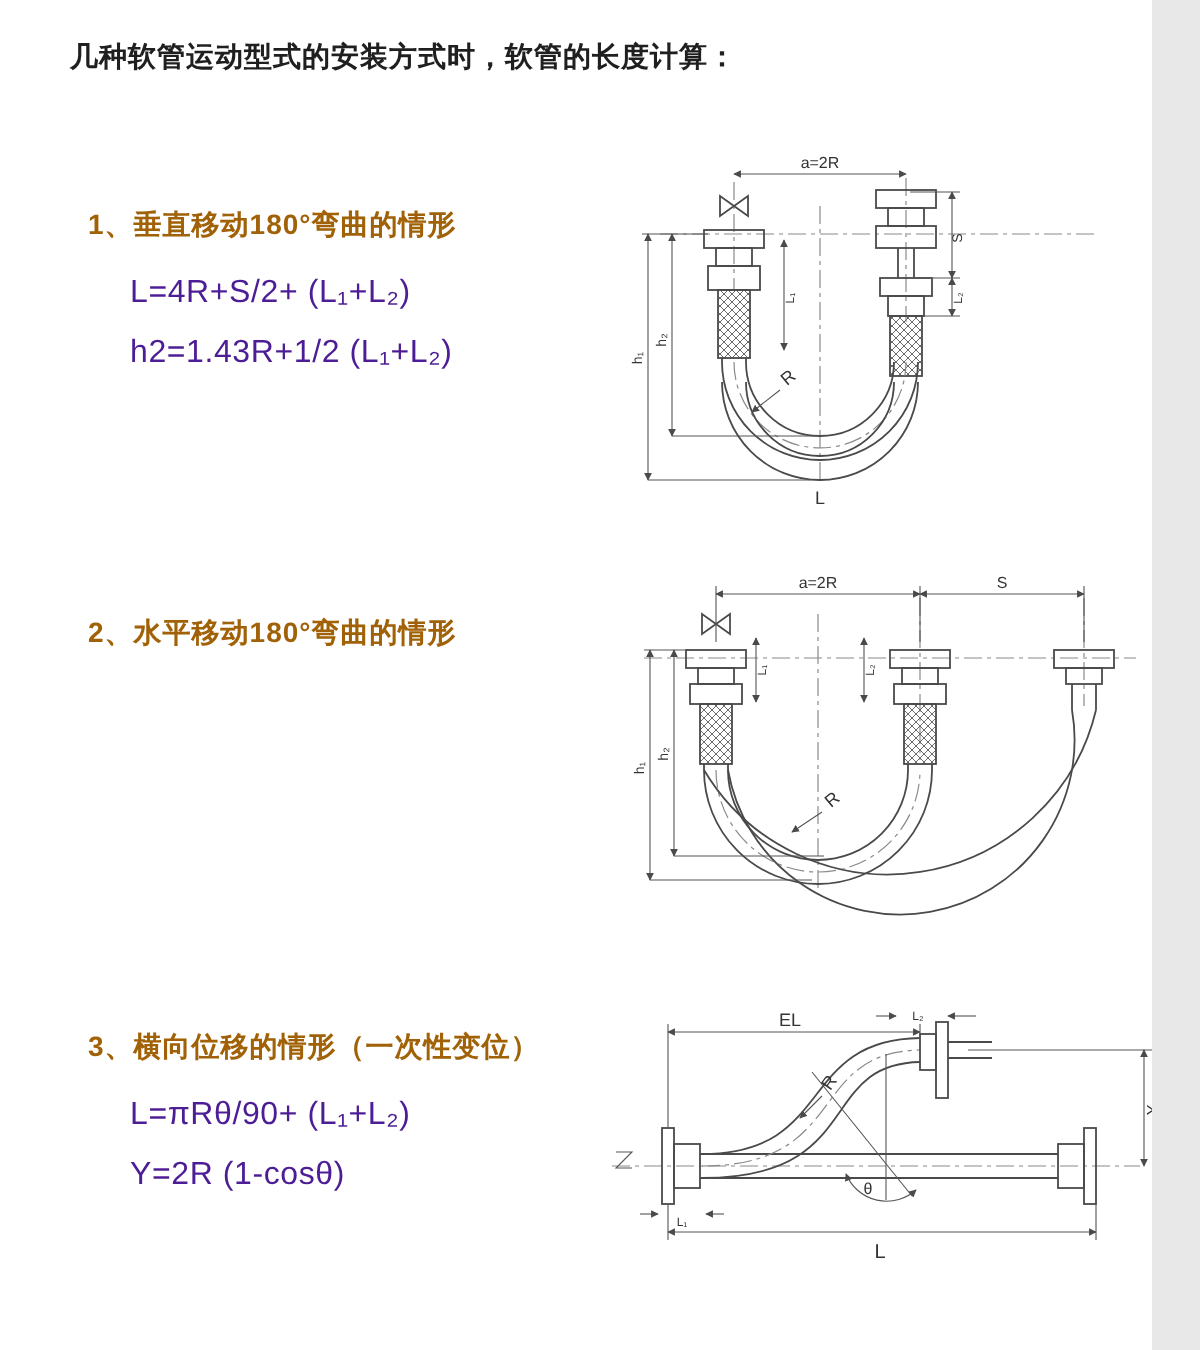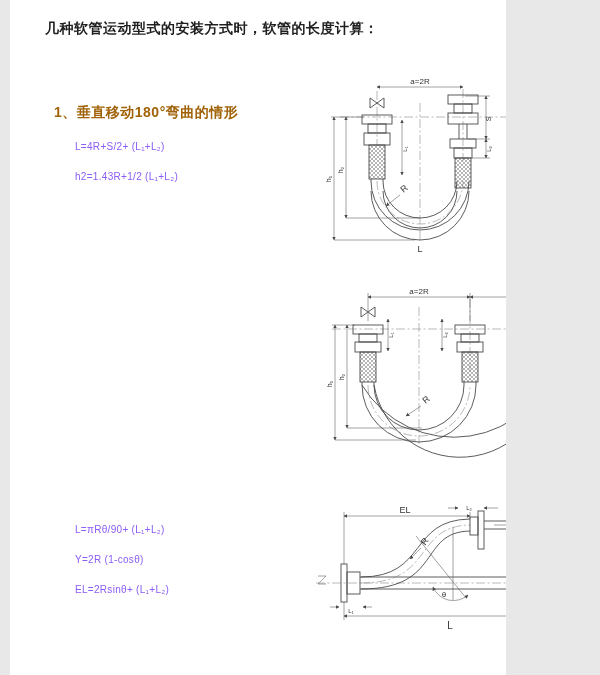--- a/index.html
+++ b/index.html
@@ -1,29 +1,28 @@
 <!DOCTYPE html>
 <html><head>
 <meta charset="utf-8">
 <style>
   html,body{margin:0;padding:0;background:#e8e8e8;}
   .page{
-    width:496px;height:675px;position:relative;background:#ffffff;
+    width:576px;height:675px;position:relative;background:#ffffff;
     font-family:"Liberation Sans","DejaVu Sans",sans-serif;color:#262626;
     overflow:hidden;
-    margin-left:10px;
   }
   .title{
     position:absolute;left:35px;top:20px;font-size:14px;font-weight:600;
     letter-spacing:0.5px;color:#1f1f1f;
   }
   .section{position:absolute;left:44px;width:280px;}
   .sec1{top:104px;} .sec2{top:308px;} .sec3{top:515px;}
   .sec-heading{font-size:14px;font-weight:600;letter-spacing:0.5px;color:#a16207;margin:0 0 10px 0;}
-  .formula{font-size:10px;line-height:30px;margin-left:21px;letter-spacing:0.3px;color:#8b5cf6;white-space:nowrap;}
+  .formula{font-size:16px;line-height:30px;margin-left:21px;letter-spacing:0.3px;color:#4c1d95;white-space:nowrap;}
   .diagram{position:absolute;}
   .d1{left:310px;top:75px;}
   .d2{left:310px;top:285px;}
   .d3{left:298px;top:503px;}
   svg{display:block;}
   svg text{font-family:"Liberation Sans","DejaVu Sans",sans-serif;fill:#333;}
   .draw{stroke:#4a4a4a;stroke-width:0.9;fill:none;}
   .thin{stroke:#555;stroke-width:0.55;fill:none;}
   .cline{stroke:#8a8a8a;stroke-width:0.6;fill:none;stroke-dasharray:9 2.5 2 2.5;}
   .hatchrect{stroke:#4a4a4a;stroke-width:0.9;}
@@ -35,26 +34,27 @@
 
   <div class="title">几种软管运动型式的安装方式时，软管的长度计算：</div>
 
   <div class="section sec1">
     <div class="sec-heading">1、垂直移动180°弯曲的情形</div>
     <div class="formula">L=4R+S/2+ (L₁+L₂)</div>
     <div class="formula">h2=1.43R+1/2 (L₁+L₂)</div>
   </div>
 
   <div class="section sec2">
+    <div class="sec-heading">2、水平移动180°弯曲的情形</div>
   </div>
 
   <div class="section sec3">
+    <div class="sec-heading">3、横向位移的情形（一次性变位）</div>
     <div class="formula">L=πRθ/90+ (L₁+L₂)</div>
     <div class="formula">Y=2R (1-cosθ)</div>
-    <div class="formula">EL=2Rsinθ+ (L₁+L₂)</div>
   </div>
 
   <div class="diagram d1">
     <svg width="270" height="180" viewBox="0 0 270 180">
       <defs>
         <marker id="ar1" viewBox="0 0 10 10" refX="9" refY="5" markerWidth="7" markerHeight="7" orient="auto-start-reverse">
           <path d="M0,0 L10,5 L0,10 z" fill="#4a4a4a"></path>
         </marker>
         <pattern id="ht1" width="4" height="4" patternUnits="userSpaceOnUse">
           <path d="M0,4 L4,0 M0,0 L4,4" stroke="#6a6a6a" stroke-width="0.5"></path>

